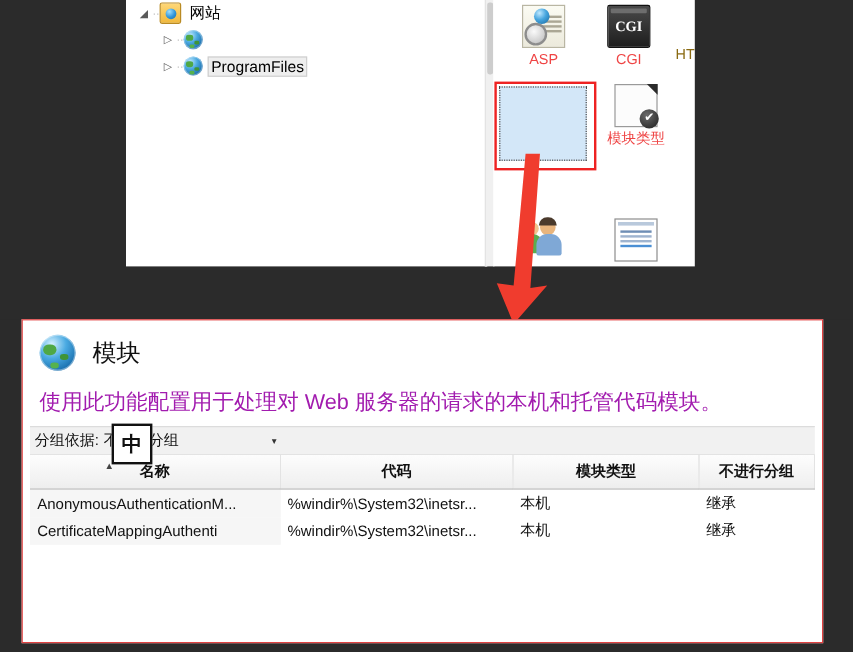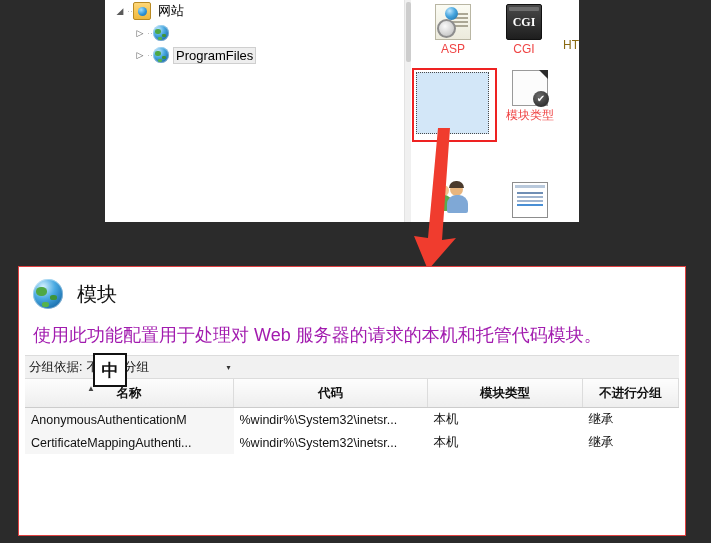--- a/index.html
+++ b/index.html
@@ -275,27 +275,27 @@
             <span>名称</span>
             <span class="sort">▲</span>
           </th>
           <th class="col1">代码</th>
           <th class="col2">模块类型</th>
           <th class="col3">不进行分组</th>
         </tr>
       </thead>
       <tbody>
         <tr>
-          <td class="c0">AnonymousAuthenticationM</td>
+          <td class="c0">AnonymousAuthenticationM...</td>
           <td>%windir%\System32\inetsr...</td>
           <td>本机</td>
           <td>继承</td>
         </tr>
         <tr>
-          <td class="c0">CertificateMappingAuthenti...</td>
+          <td class="c0">CertificateMappingAuthenti</td>
           <td>%windir%\System32\inetsr...</td>
           <td>本机</td>
           <td>继承</td>
         </tr>
 
       </tbody>
     </table>
   </div>
 
   <div id="ime-box">中</div>

